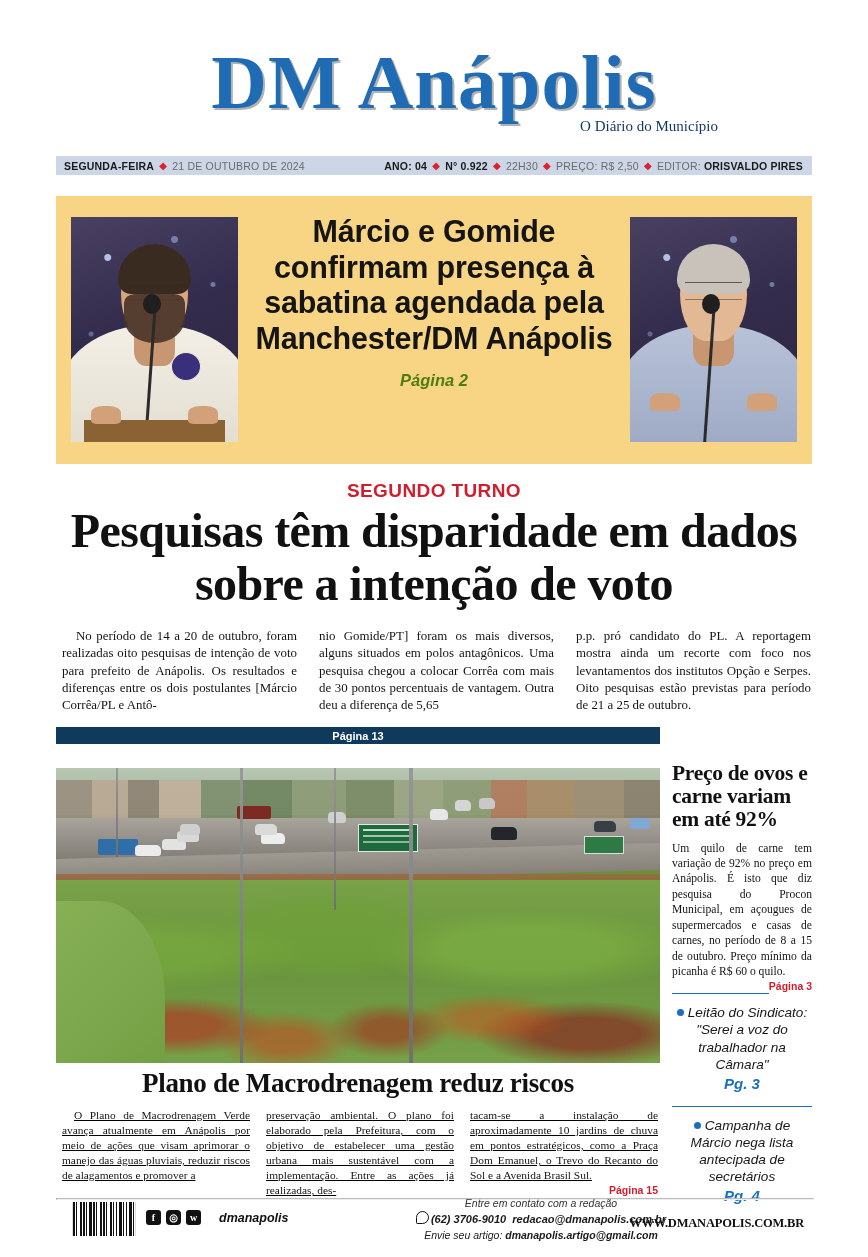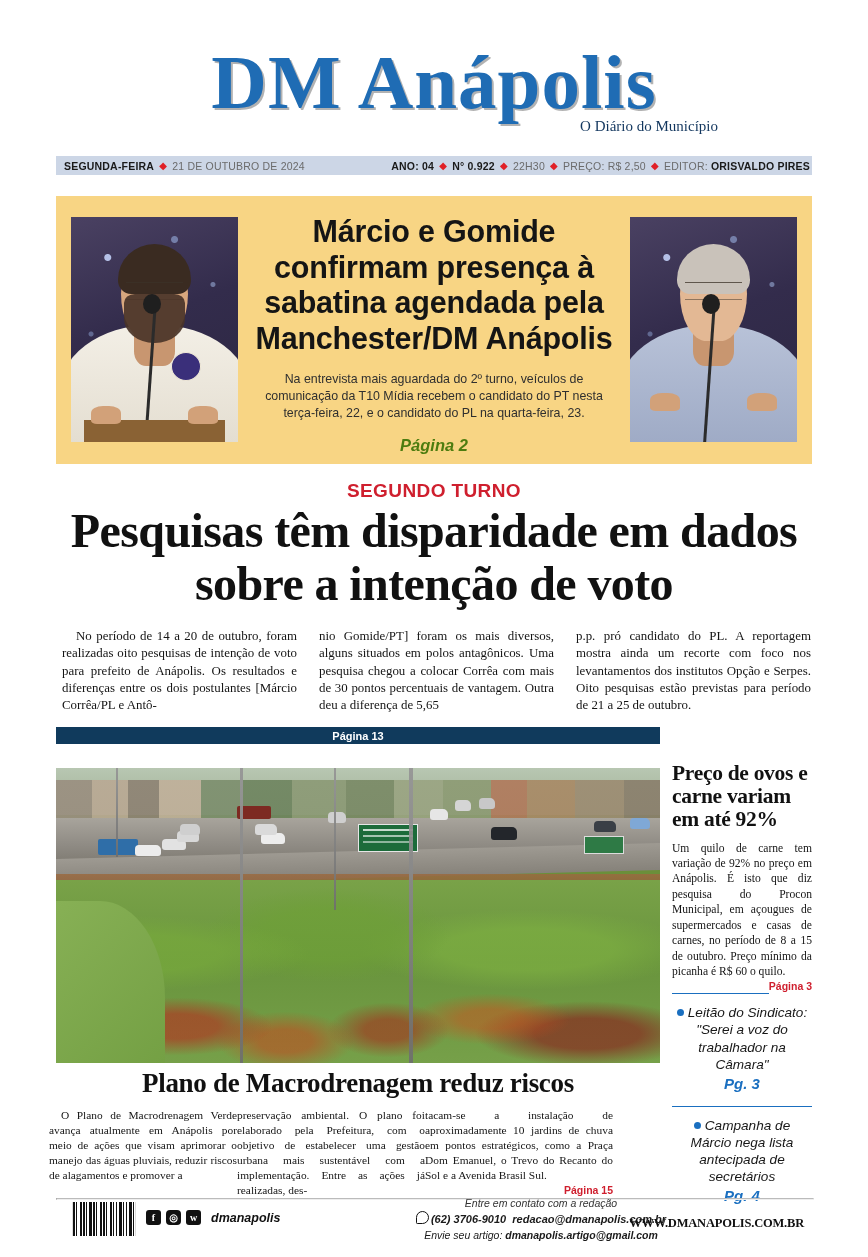--- a/index.html
+++ b/index.html
@@ -63,21 +63,21 @@
     font-size: 10.5px;
     color: #444;
   }
   .infobar-left {
     padding-left: 8px;
     white-space: nowrap;
     letter-spacing: 0.2px;
   }
   .infobar-right {
     margin-left: auto;
-    padding-right: 2px;
+    padding-right: 9px;
     white-space: nowrap;
     letter-spacing: 0.2px;
   }
   .ib-strong { font-weight: bold; color: #1a1a1a; }
   .ib-dim { color: #6b6b6b; }
   .diamond {
     display: inline-block;
     color: #e02027;
     font-size: 10px;
     transform: translateY(-1px);
@@ -380,23 +380,25 @@
     width: 604px;
     text-align: center;
     font-family: "Liberation Serif", serif;
     font-weight: bold;
     font-size: 27px;
     color: #111;
     letter-spacing: -0.3px;
   }
   .macro-cols {
     position: absolute;
-    left: 49px; top: 1108px;
+    left: 62px; top: 1108px;
     width: 598px;
     display: flex;
+    gap: 16px;
+    text-decoration: underline;
   }
   .macro-col {
     width: 188px;
     font-family: "Liberation Serif", serif;
     font-size: 11.4px;
     line-height: 1.32;
     text-align: justify;
     color: #141414;
   }
   .macro-col p { margin: 0; }
@@ -501,21 +503,21 @@
     display: inline-flex;
     align-items: center;
     justify-content: center;
     color: #fff;
     font-size: 10px;
     font-weight: bold;
     font-family: "Liberation Serif", serif;
   }
   .sicon.ig { border-radius: 4px; }
   .social-handle {
-    margin-left: 5px;
+    margin-left: 13px;
     font-size: 12.5px;
     font-weight: bold;
     font-style: italic;
     color: #111;
   }
   .contact {
     position: absolute;
     left: 330px; top: 0;
     width: 310px;
     text-align: center;
@@ -591,21 +593,20 @@
       <div class="ph-badge"></div>
       <div class="ph-mic-stem"></div>
       <div class="ph-mic-head"></div>
       <div class="ph-podium"></div>
       <div class="ph-hands l"></div>
       <div class="ph-hands r"></div>
     </div>
 
     <div class="callbox-text">
       <div class="callbox-head">Márcio e Gomide confirmam presença à sabatina agendada pela Manchester/DM Anápolis</div>
-      <div class="callbox-deck">Na entrevista mais aguardada do 2º turno, veículos de comunicação da T10 Mídia recebem o candidato do PT nesta terça-feira, 22, e o candidato do PL na quarta-feira, 23.</div>
       <div class="callbox-page">Página 2</div>
     </div>
 
     <div class="callbox-photo cb-photo-right">
       <div class="ph-bg"></div>
       <div class="ph-shoulders blue"></div>
       <div class="ph-neck"></div>
       <div class="ph-head pale"></div>
       <div class="ph-hair grey"></div>
       <div class="ph-glasses"></div>

